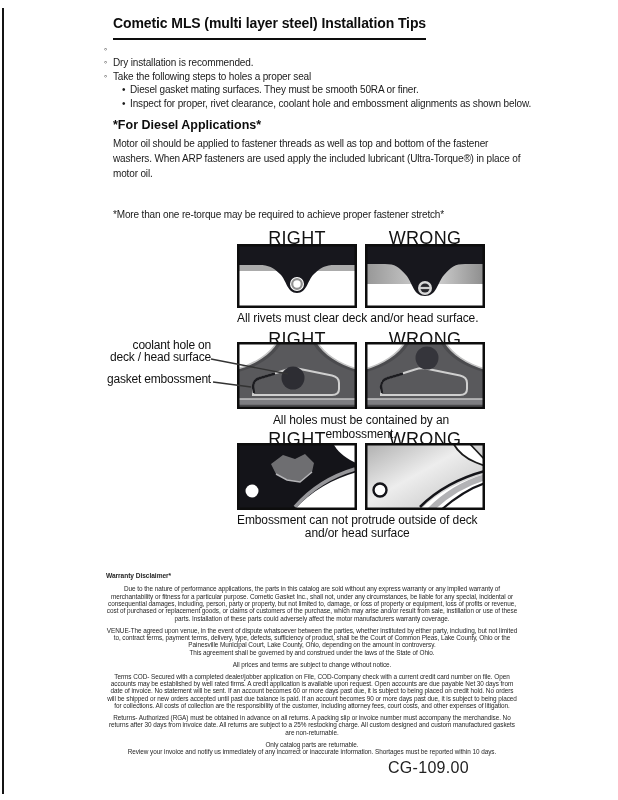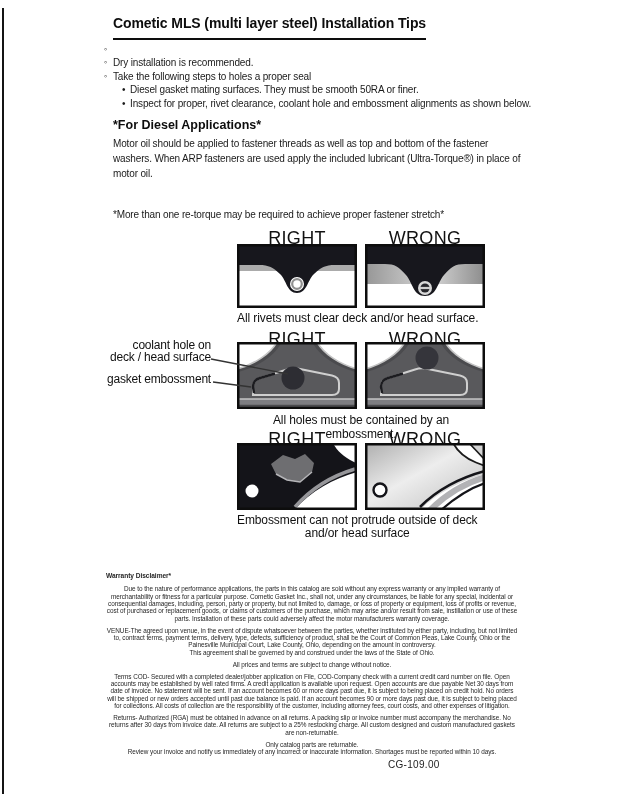--- a/index.html
+++ b/index.html
@@ -24,21 +24,21 @@
   .para1{left:113px; top:136px;}
   .para2{left:113px; top:165px;}
   .note{left:113px; top:209px; font-size:10px; letter-spacing:-0.15px;}
   .dlabel{width:120px; text-align:center; font-size:18px; color:#111; letter-spacing:0.3px;}
   .caption{font-size:12px; color:#101010; letter-spacing:-0.1px;}
   .preline{white-space:pre-line;text-align:center;}
   .callout{width:113px; text-align:right; font-size:12px; line-height:11.5px; letter-spacing:-0.2px; color:#111;}
   .disc{left:106px; top:572px; width:412px; font-size:6.4px; line-height:7.35px; color:#262626; letter-spacing:-0.05px;}
   .disc .dhead{font-weight:bold; margin:0 0 6px 0; font-size:6.6px;}
   .disc p{margin:0 0 4.6px 0;}
-  .cgcode{left:388px; top:759px; font-size:10px; color:#222; letter-spacing:0.3px;}
+  .cgcode{left:388px; top:759px; font-size:16px; color:#222; letter-spacing:0.3px;}
   svg{display:block;}
 </style>
 </head>
 <body>
 
 <div class="page">
 
   <div class="abs edge-line"></div>
 
   <div class="abs title">Cometic MLS (multi layer steel) Installation Tips</div>

